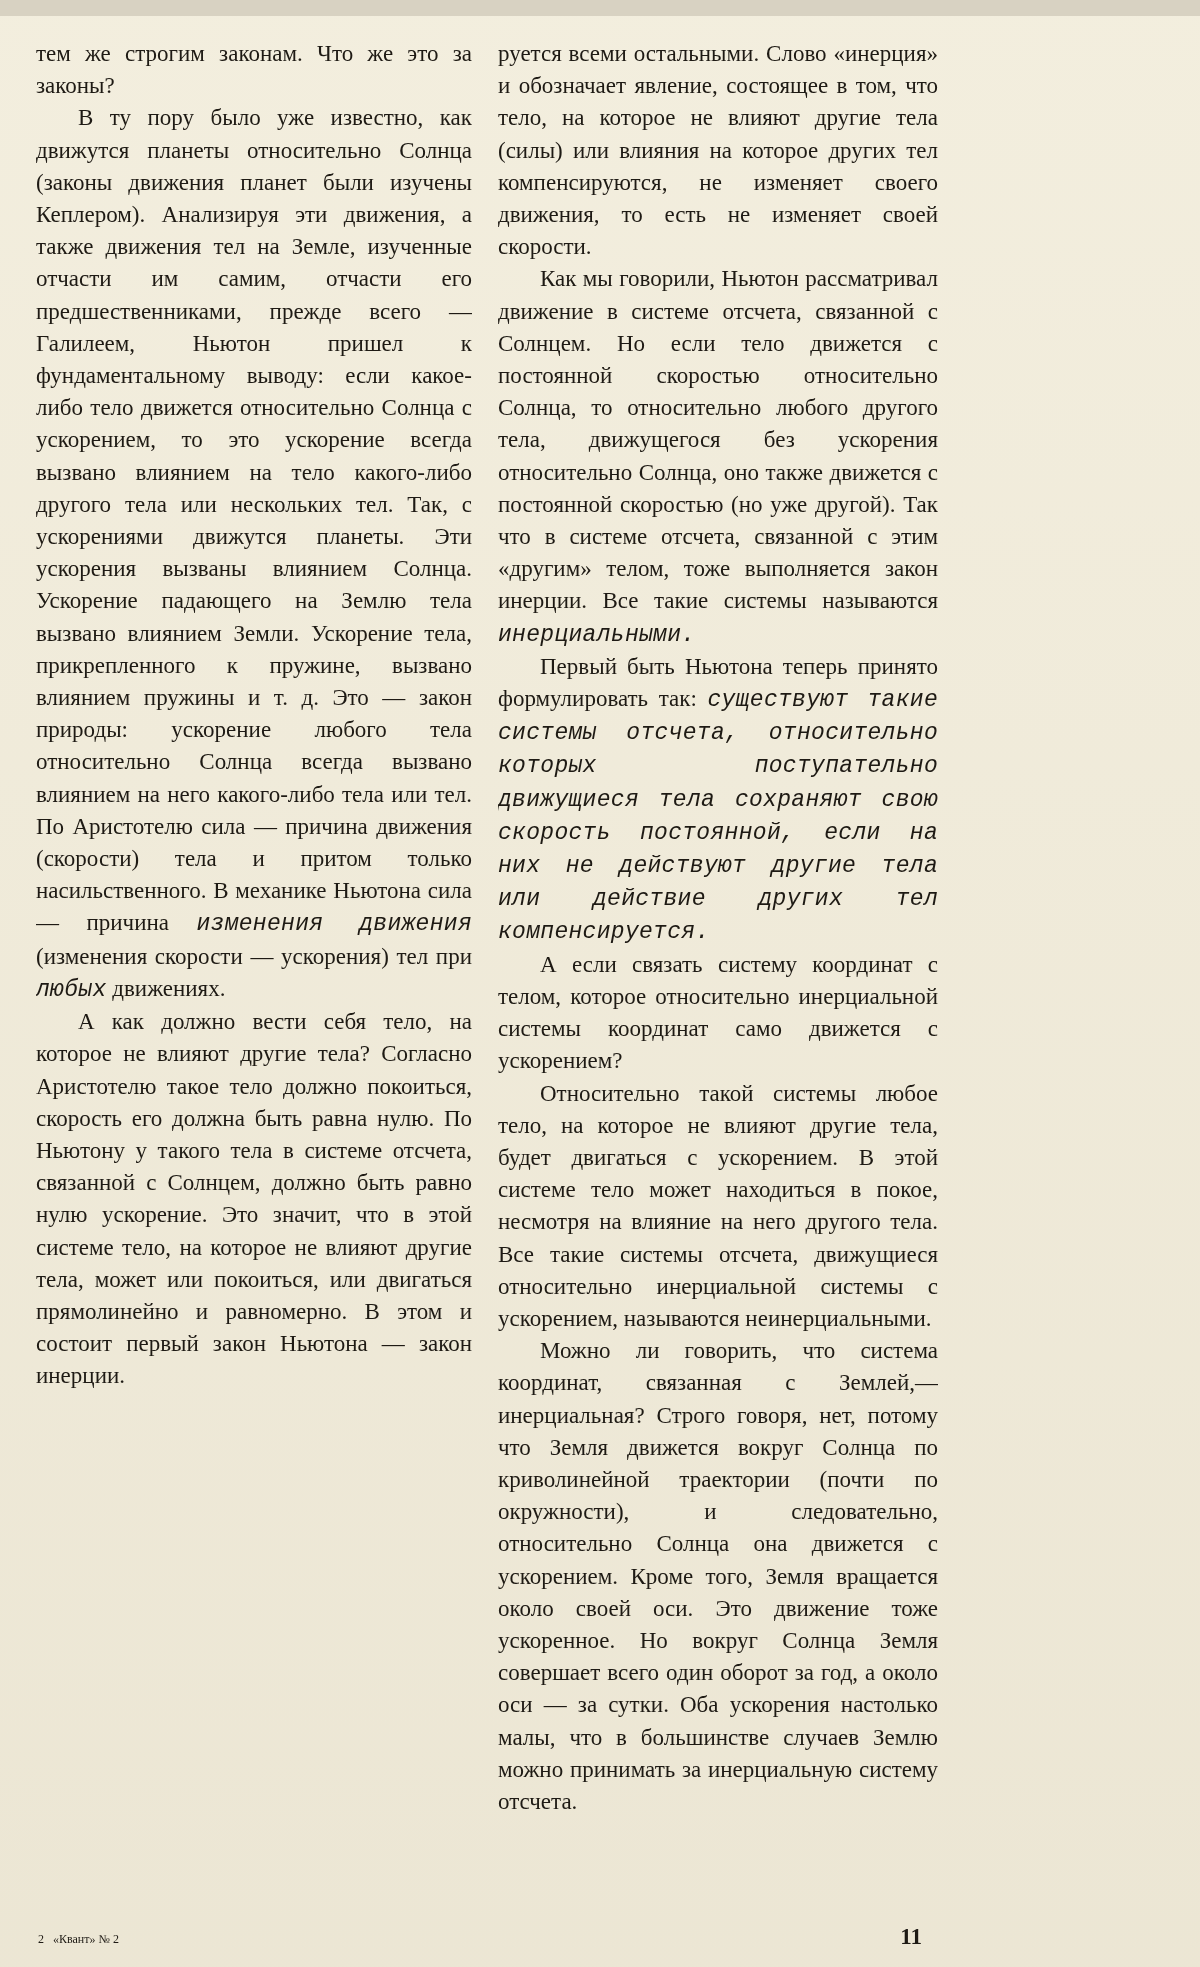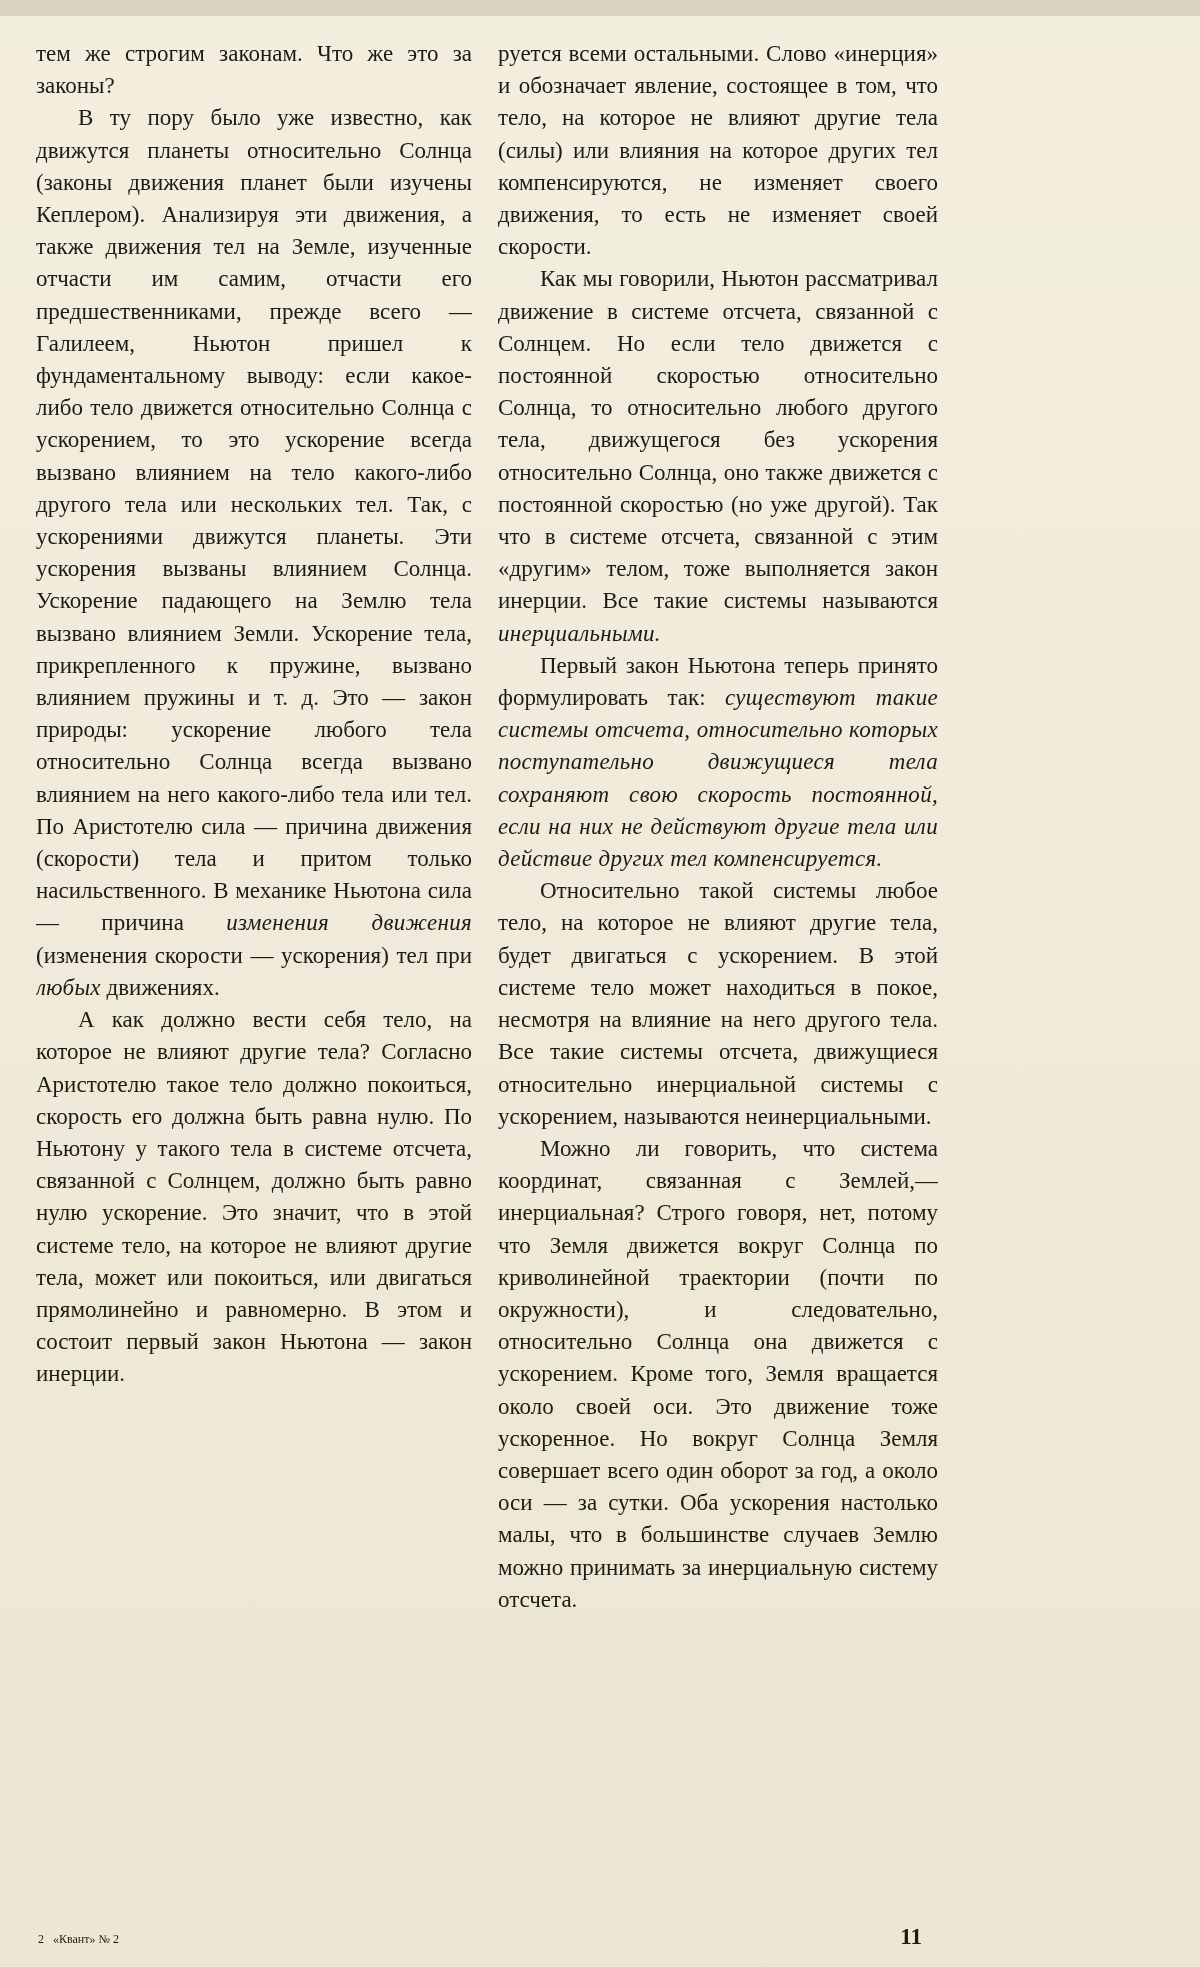--- a/index.html
+++ b/index.html
@@ -37,20 +37,21 @@
   .column-left  { left: 36px; }
   .column-right { left: 498px; width: 440px; }
   .para {
     margin: 0;
     text-indent: 0;
   }
   .para.indent { text-indent: 42px; }
   .para em {
     font-style: italic;
     letter-spacing: 0.3px;
+    font-family: Liberation Mono, monospace;
   }
   .footer-imprint {
     position: absolute;
     left: 38px;
     top: 1916px;
     font-size: 12px;
     white-space: pre;
     color: var(--ink);
   }
   .page-number {
@@ -67,19 +68,20 @@
 
 <div class="page">
   <div class="column column-left">
       <p class="para"><span>тем же строгим законам. Что же это за законы?</span></p>
       <p class="para indent"><span>В ту пору было уже известно, как движутся планеты относительно Солнца (законы движения планет были изучены Кеплером). Анализируя эти движения, а также движения тел на Земле, изученные отчасти им самим, отчасти его предшественниками, прежде всего — Галилеем, Ньютон пришел к фундаментальному выводу: если какое-либо тело движется относительно Солнца с ускорением, то это ускорение всегда вызвано влиянием на тело какого-либо другого тела или нескольких тел. Так, с ускорениями движутся планеты. Эти ускорения вызваны влиянием Солнца. Ускорение падающего на Землю тела вызвано влиянием Земли. Ускорение тела, прикрепленного к пружине, вызвано влиянием пружины и т. д. Это — закон природы: ускорение любого тела относительно Солнца всегда вызвано влиянием на него какого-либо тела или тел. По Аристотелю сила — причина движения (скорости) тела и притом только насильственного. В механике Ньютона сила — причина </span><em>изменения движения</em><span> (изменения скорости — ускорения) тел при </span><em>любых</em><span> движениях.</span></p>
       <p class="para indent"><span>А как должно вести себя тело, на которое не влияют другие тела? Согласно Аристотелю такое тело должно покоиться, скорость его должна быть равна нулю. По Ньютону у такого тела в системе отсчета, связанной с Солнцем, должно быть равно нулю ускорение. Это значит, что в этой системе тело, на которое не влияют другие тела, может или покоиться, или двигаться прямолинейно и равномерно. В этом и состоит первый закон Ньютона — закон инерции.</span></p>
     </div>
   <div class="column column-right">
       <p class="para"><span>руется всеми остальными. Слово «инерция» и обозначает явление, состоящее в том, что тело, на которое не влияют другие тела (силы) или влияния на которое других тел компенсируются, не изменяет своего движения, то есть не изменяет своей скорости.</span></p>
       <p class="para indent"><span>Как мы говорили, Ньютон рассматривал движение в системе отсчета, связанной с Солнцем. Но если тело движется с постоянной скоростью относительно Солнца, то относительно любого другого тела, движущегося без ускорения относительно Солнца, оно также движется с постоянной скоростью (но уже другой). Так что в системе отсчета, связанной с этим «другим» телом, тоже выполняется закон инерции. Все такие системы называются </span><em>инерциальными.</em></p>
-      <p class="para indent"><span>Первый закон Ньютона теперь принято формулировать так: </span><em>существуют такие системы отсчета, относительно которых поступательно движущиеся тела сохраняют свою скорость постоянной, если на них не действуют другие тела или действие других тел компенсируется.</em></p>
+      <p class="para indent"><span>Первый быть Ньютона теперь принято формулировать так: </span><em>существуют такие системы отсчета, относительно которых поступательно движущиеся тела сохраняют свою скорость постоянной, если на них не действуют другие тела или действие других тел компенсируется.</em></p>
+      <p class="para indent"><span>А если связать систему координат с телом, которое относительно инерциальной системы координат само движется с ускорением?</span></p>
       <p class="para indent"><span>Относительно такой системы любое тело, на которое не влияют другие тела, будет двигаться с ускорением. В этой системе тело может находиться в покое, несмотря на влияние на него другого тела. Все такие системы отсчета, движущиеся относительно инерциальной системы с ускорением, называются неинерциальными.</span></p>
       <p class="para indent"><span>Можно ли говорить, что система координат, связанная с Землей,— инерциальная? Строго говоря, нет, потому что Земля движется вокруг Солнца по криволинейной траектории (почти по окружности), и следовательно, относительно Солнца она движется с ускорением. Кроме того, Земля вращается около своей оси. Это движение тоже ускоренное. Но вокруг Солнца Земля совершает всего один оборот за год, а около оси — за сутки. Оба ускорения настолько малы, что в большинстве случаев Землю можно принимать за инерциальную систему отсчета.</span></p>
     </div>
   <div class="footer-imprint">2   «Квант» № 2</div>
   <div class="page-number">11</div>
 </div>
 
 </body></html>

